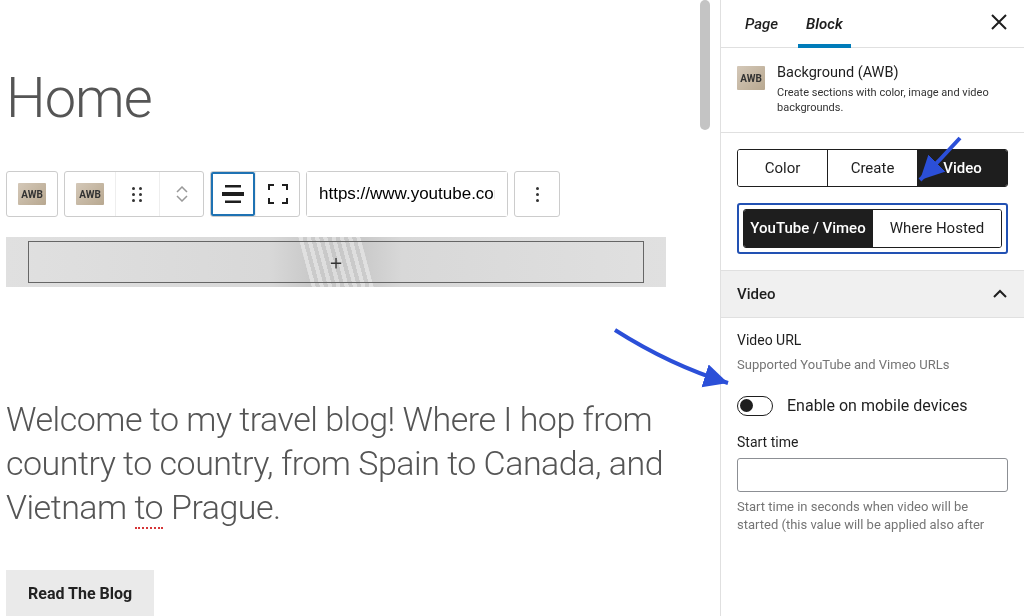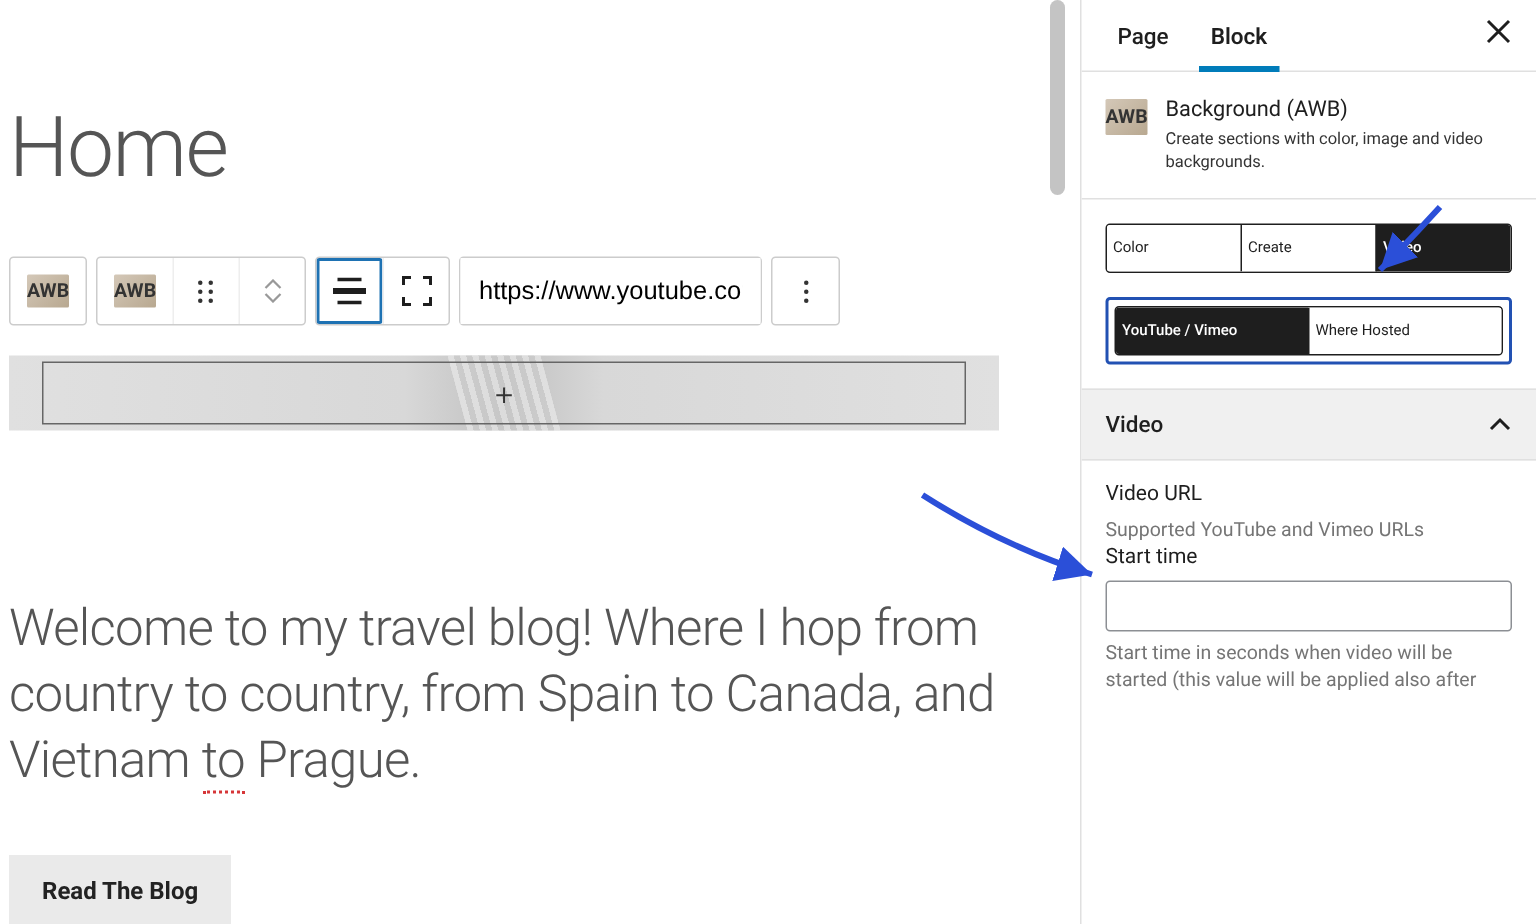--- a/index.html
+++ b/index.html
@@ -60,21 +60,21 @@
 }
 .tb-btn.wide { width: 50px; }
 .tb-btn + .tb-btn { border-left: 1px solid #eee; }
 .awb-thumb {
   width: 28px;
   height: 22px;
   background: linear-gradient(135deg,#d4c8b8,#b8a890);
   display: flex;
   align-items: center;
   justify-content: center;
-  font-size: 13px;
+  font-size: 10px;
   font-weight: bold;
   color: #333;
   border-radius: 1px;
 }
 .drag-dots {
   display: grid;
   grid-template-columns: 4px 4px;
   grid-gap: 3px;
 }
 .drag-dots span { width: 3px; height: 3px; background: #333; border-radius: 50%; }
@@ -161,20 +161,21 @@
   border-left: 1px solid #e0e0e0;
   overflow: hidden;
 }
 .tabs {
   display: flex;
   align-items: center;
   height: 48px;
   border-bottom: 1px solid #e0e0e0;
   padding: 0 16px;
   position: relative;
+  font-style: italic;
 }
 .tab {
   padding: 0 8px;
   height: 48px;
   display: flex;
   align-items: center;
   font-size: 15px;
   cursor: pointer;
   font-weight: 500;
 }
@@ -202,22 +203,22 @@
 }
 .seg {
   display: flex;
   border: 1px solid #1e1e1e;
   border-radius: 3px;
   overflow: hidden;
 }
 .seg-btn {
   flex: 1;
   padding: 10px 4px;
-  text-align: left;
-  font-size: 10px;
+  text-align: center;
+  font-size: 15px;
   cursor: pointer;
   background: #fff;
   line-height: 1.1;
 }
 .seg-btn.active { background: #1e1e1e; color: #fff; font-weight: 500;}
 .seg-btn + .seg-btn { border-left: 1px solid #1e1e1e; }
 .video-src-row {
   border: 2px solid #2251b3;
   border-radius: 3px;
   padding: 4px;
@@ -398,20 +399,26 @@
     <span class="panel-title">Video</span>
     <svg class="panel-chevron" viewBox="0 0 16 16">
         <path d="M2 11 L8 5 L14 11" fill="none" stroke="#1e1e1e" stroke-width="2"></path>
       </svg>
   </div>
 
   <div class="panel-body">
     <label class="field-label">Video URL</label>
     <div class="help-text">Supported YouTube and Vimeo URLs</div>
 
+    <div class="toggle-row">
+      <div class="toggle">
+        <div class="toggle-knob"></div>
+      </div>
+      <span>Enable on mobile devices</span>
+    </div>
 
     <label class="field-label">Start time</label>
     <input class="text-input" value="" style="">
     <div class="help-text">Start time in seconds when video will be started (this value will be applied also after</div>
   </div>
 </aside>
 
 <div class="arrow" style="left:910px;top:130px;">
   <svg width="60" height="60">
     <defs>

